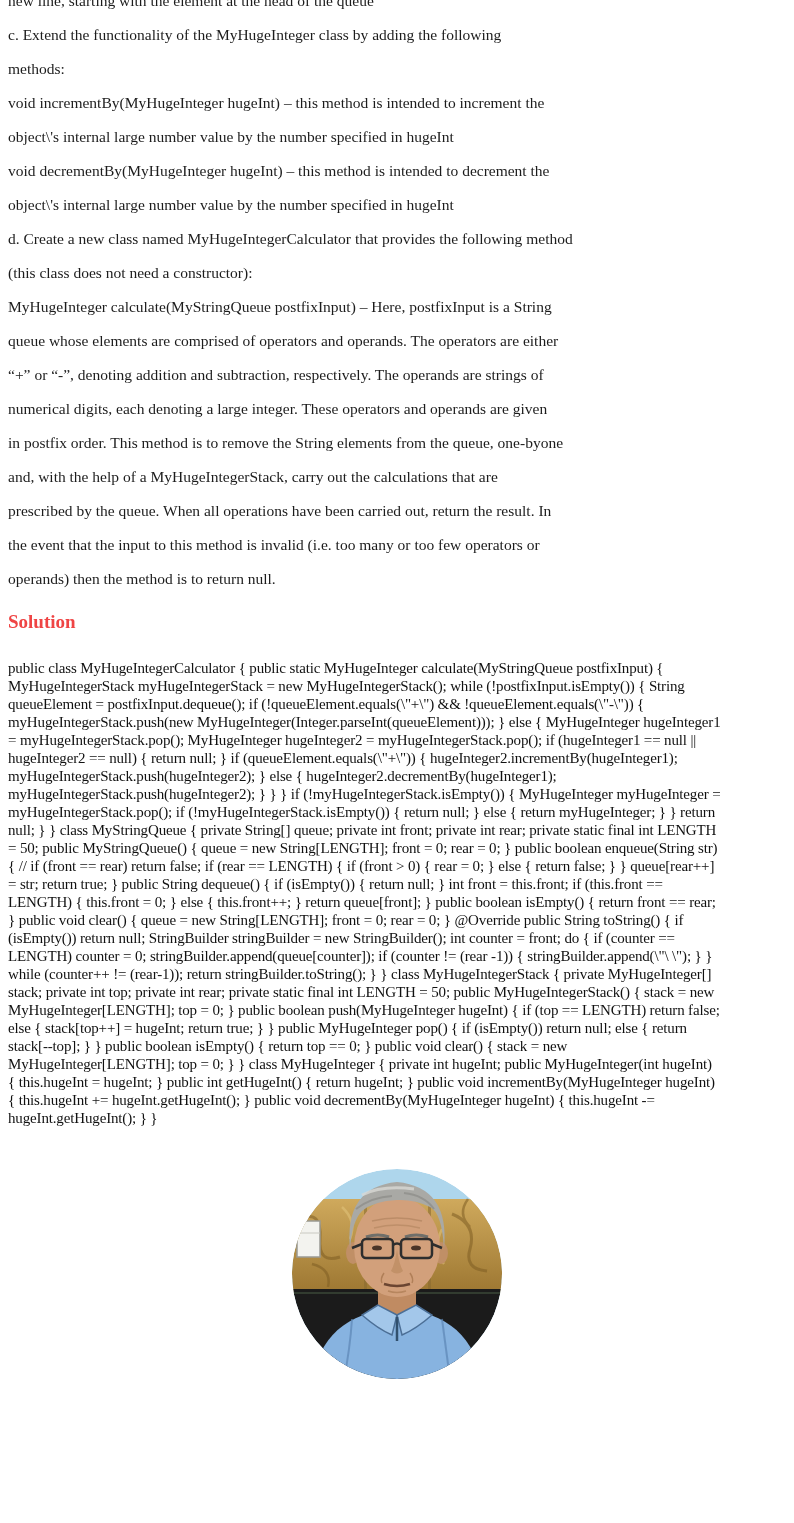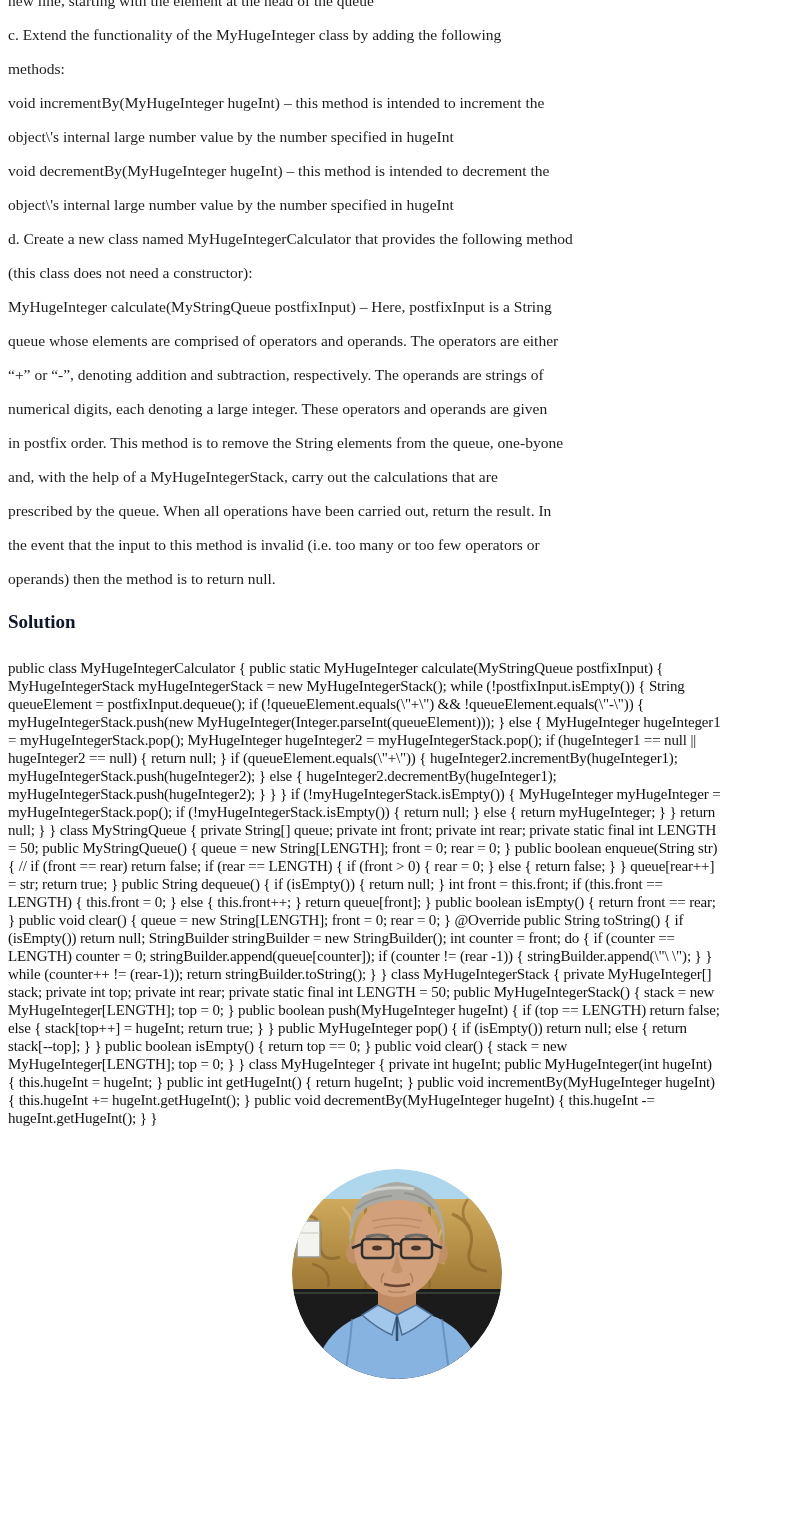--- a/index.html
+++ b/index.html
@@ -24,21 +24,21 @@
     line-height: 34px;
     color: #1c1c1c;
     white-space: pre-line;
   }
   .solution-heading {
     margin: 13px 0 0 0;
     font-family: "Liberation Serif", serif;
     font-size: 19px;
     line-height: 26px;
     font-weight: bold;
-    color: #0f172a;
+    color: #ef4444;
   }
   .code-block {
     margin-top: 24px;
     font-family: "Liberation Serif", serif;
     font-size: 15px;
     line-height: 18px;
     letter-spacing: -0.15px;
     color: #111111;
     white-space: pre-line;
   }

